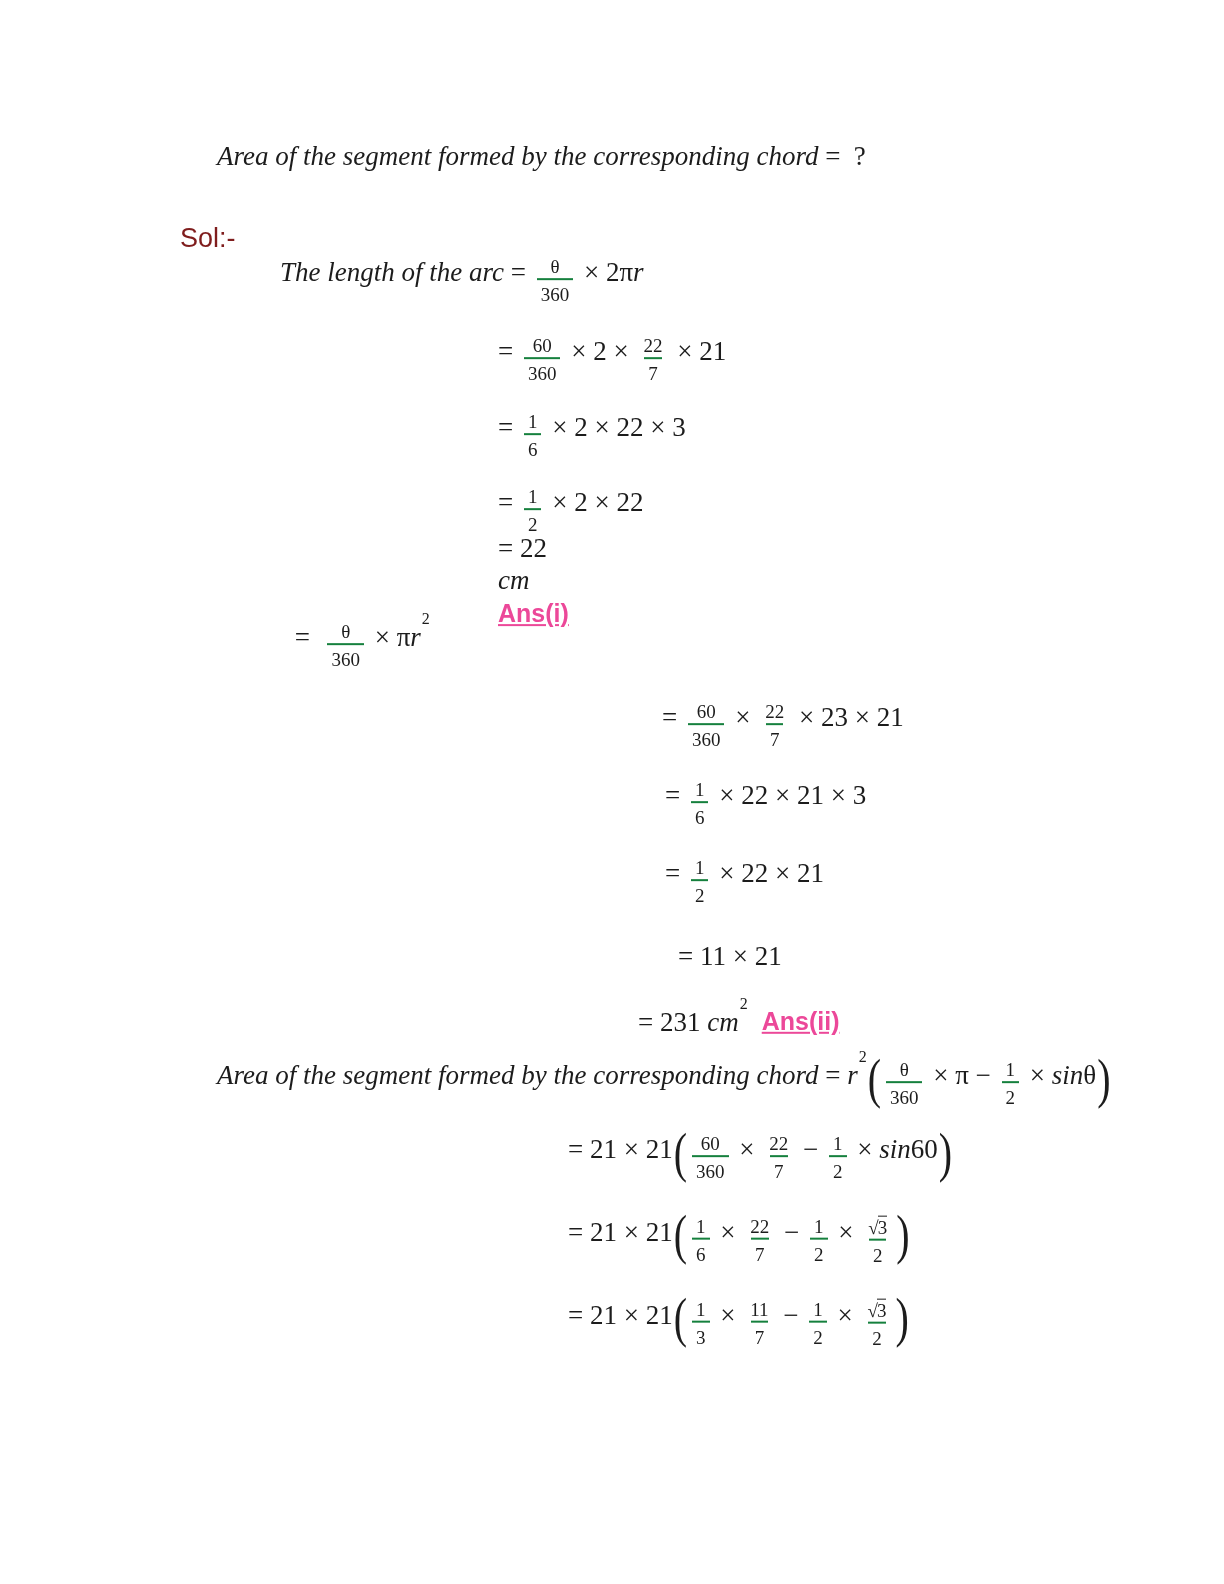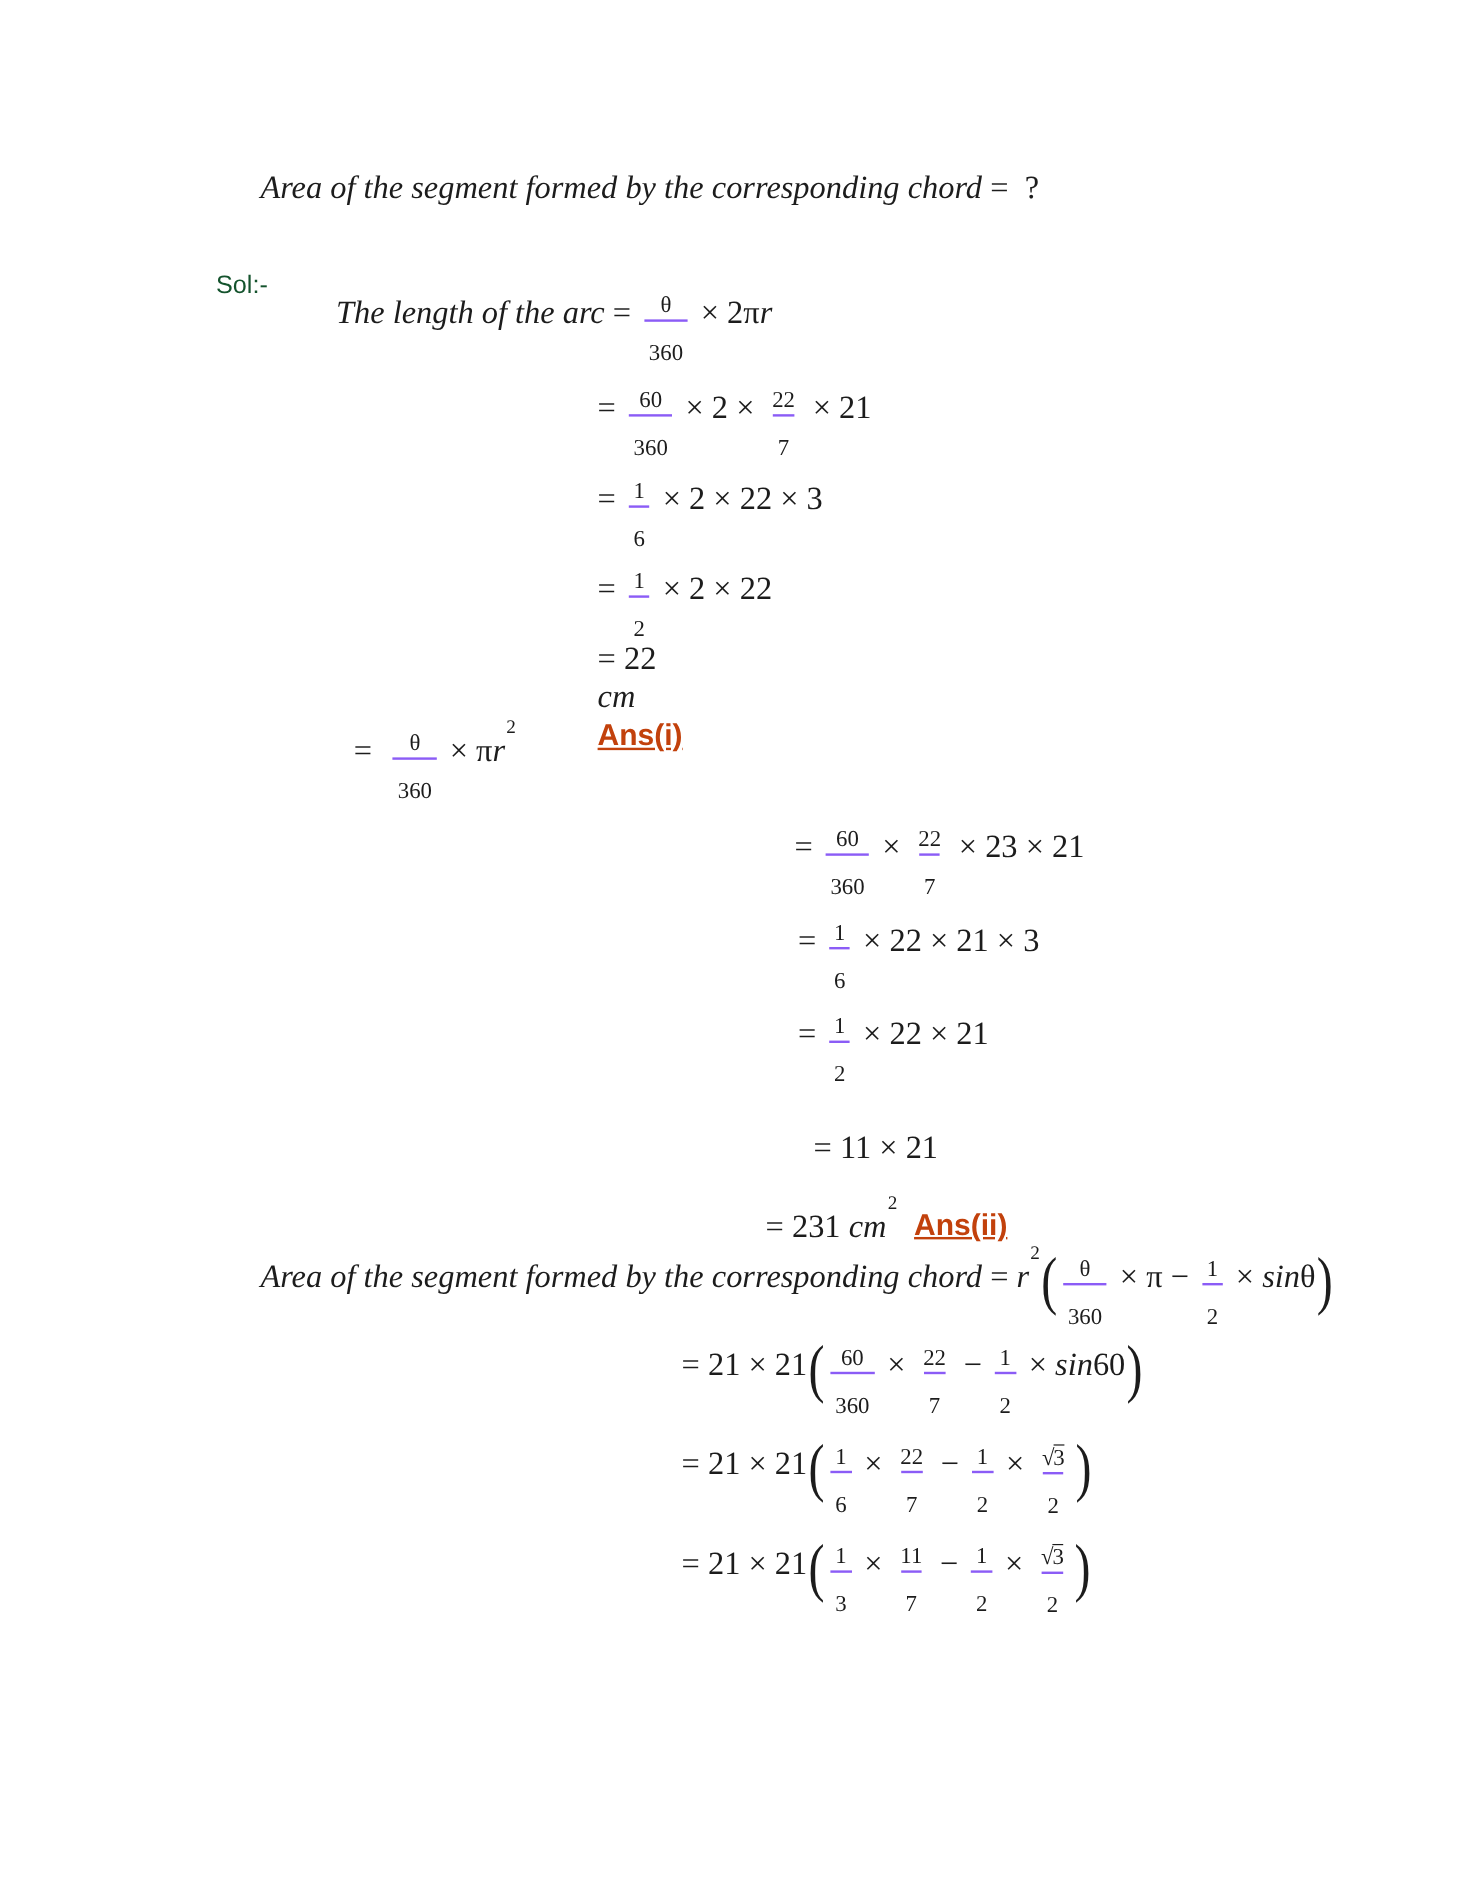--- a/index.html
+++ b/index.html
@@ -8,22 +8,22 @@
     width: 1224px;
     height: 1584px;
     background: #ffffff;
     overflow: hidden;
     font-family: "Liberation Serif", "DejaVu Serif", serif;
   }
   .sol-label {
     position: absolute;
     transform: translateY(-50%);
     font-family: "Liberation Sans", "DejaVu Sans", sans-serif;
-    font-size: 21px;
-    color: #14532d;
+    font-size: 27px;
+    color: #7f1d1d;
     white-space: pre;
     text-align: right;
   }
   .eq-line {
     position: absolute;
     display: flex;
     align-items: flex-start;
     transform: translateY(-50%);
     font-size: 27px;
     line-height: 1.2;
@@ -36,21 +36,21 @@
     display: inline-flex;
     flex-direction: column;
     align-items: center;
     font-style: normal;
     font-size: 19px;
     line-height: 1.15;
     margin: 0 4px;
     vertical-align: middle;
   }
   .m-num { padding: 0 4px; display: inline-flex; align-items: flex-end; }
-  .m-den { border-top: 2px solid #8b5cf6; padding: 16px 4px; }
+  .m-den { border-top: 2px solid #15803d; padding: 4px 4px; }
   .m-radical { margin-right: -1px; }
   .m-radicand { border-top: 1.5px solid #1c1c1c; }
   .m-sup {
     font-style: normal;
     font-size: 16px;
     position: relative;
     top: -12px;
     margin-left: 1px;
   }
   .m-paren {
@@ -59,21 +59,21 @@
     line-height: 1;
     transform: scaleY(1.35);
     margin: 0 1px;
   }
   .m-gap { display: inline-block; height: 1px; }
   .m-ans {
     font-family: "Liberation Sans", "DejaVu Sans", sans-serif;
     font-weight: bold;
     font-size: 25px;
     text-decoration: underline;
-    color: #c2410c;
+    color: #ec4899;
   }
 </style>
 </head>
 <body>
 
 <div class="page">
   <div class="sol-label" id="sol-label" style="left: 180px; top: 238px;">Sol:-</div>
   <div id="equations">
       <div class="eq-line" style="left: 217px; top: 156px;"><span class="m-it">Area of the segment formed by the corresponding chord</span><span class="m-rm"> =  ?</span></div>
       <div class="eq-line" style="left: 280px; top: 283px;"><span class="m-it">The length of the arc</span><span class="m-rm"> = </span><span class="m-frac"><span class="m-num">θ</span><span class="m-den">360</span></span><span class="m-rm"> × 2π</span><span class="m-it">r</span></div>

